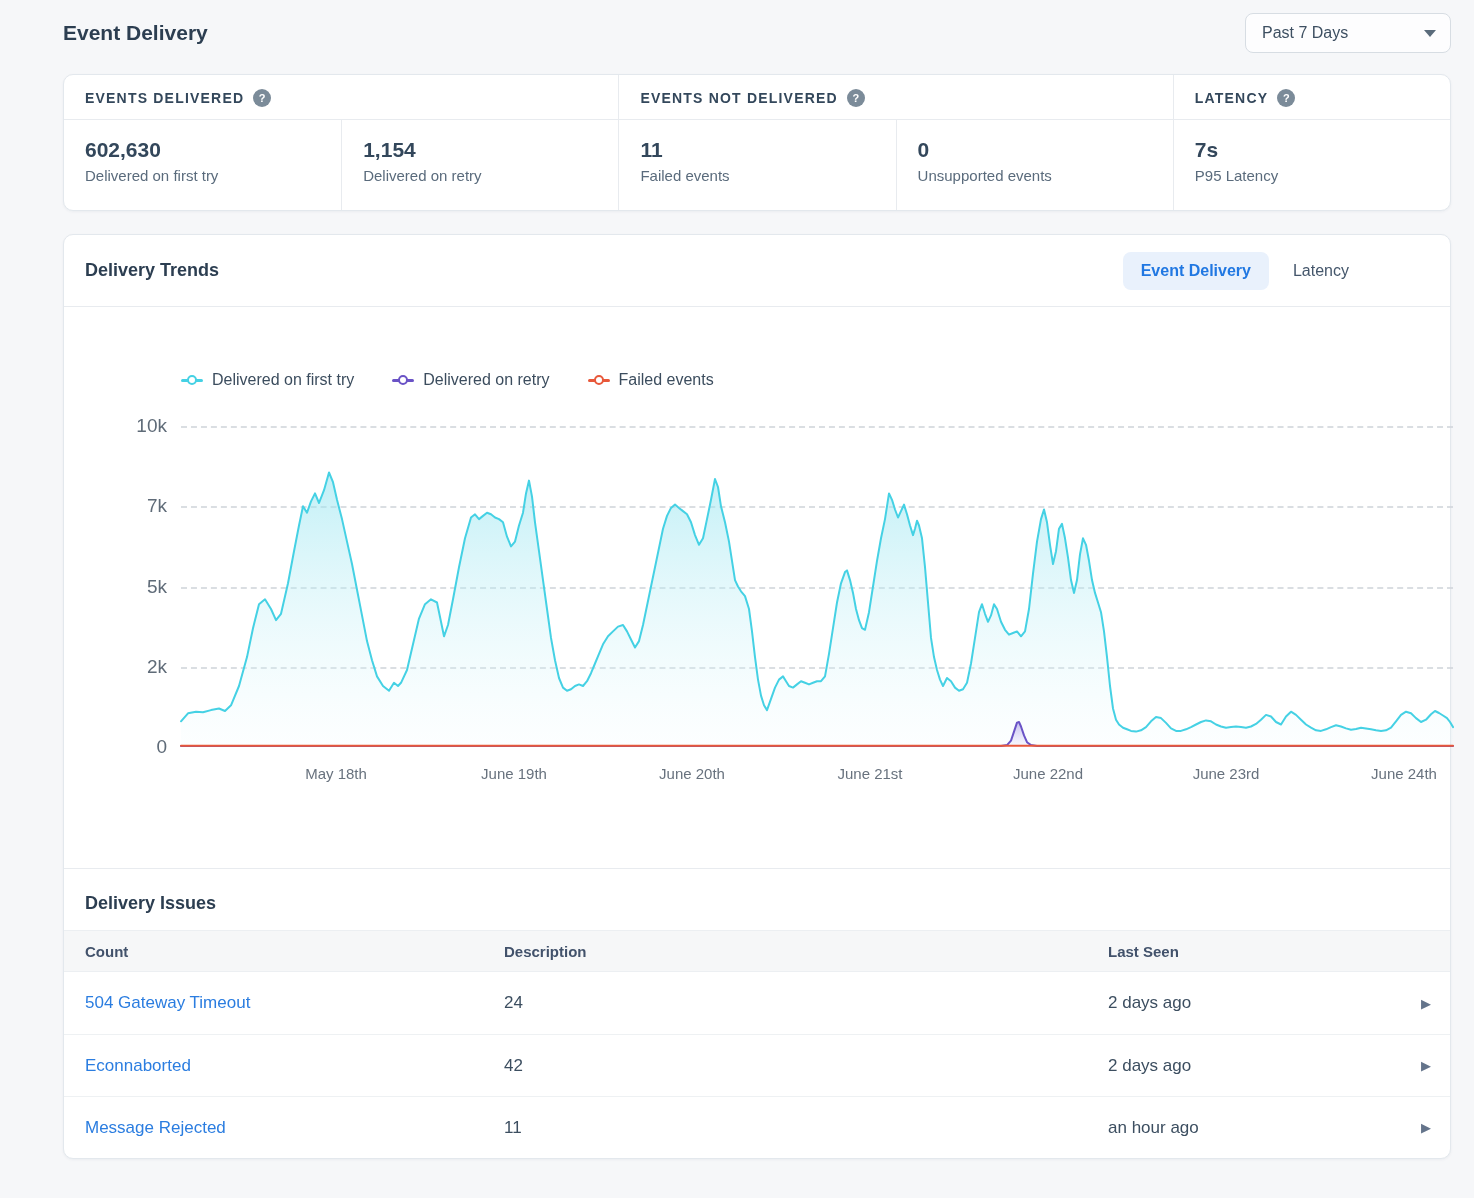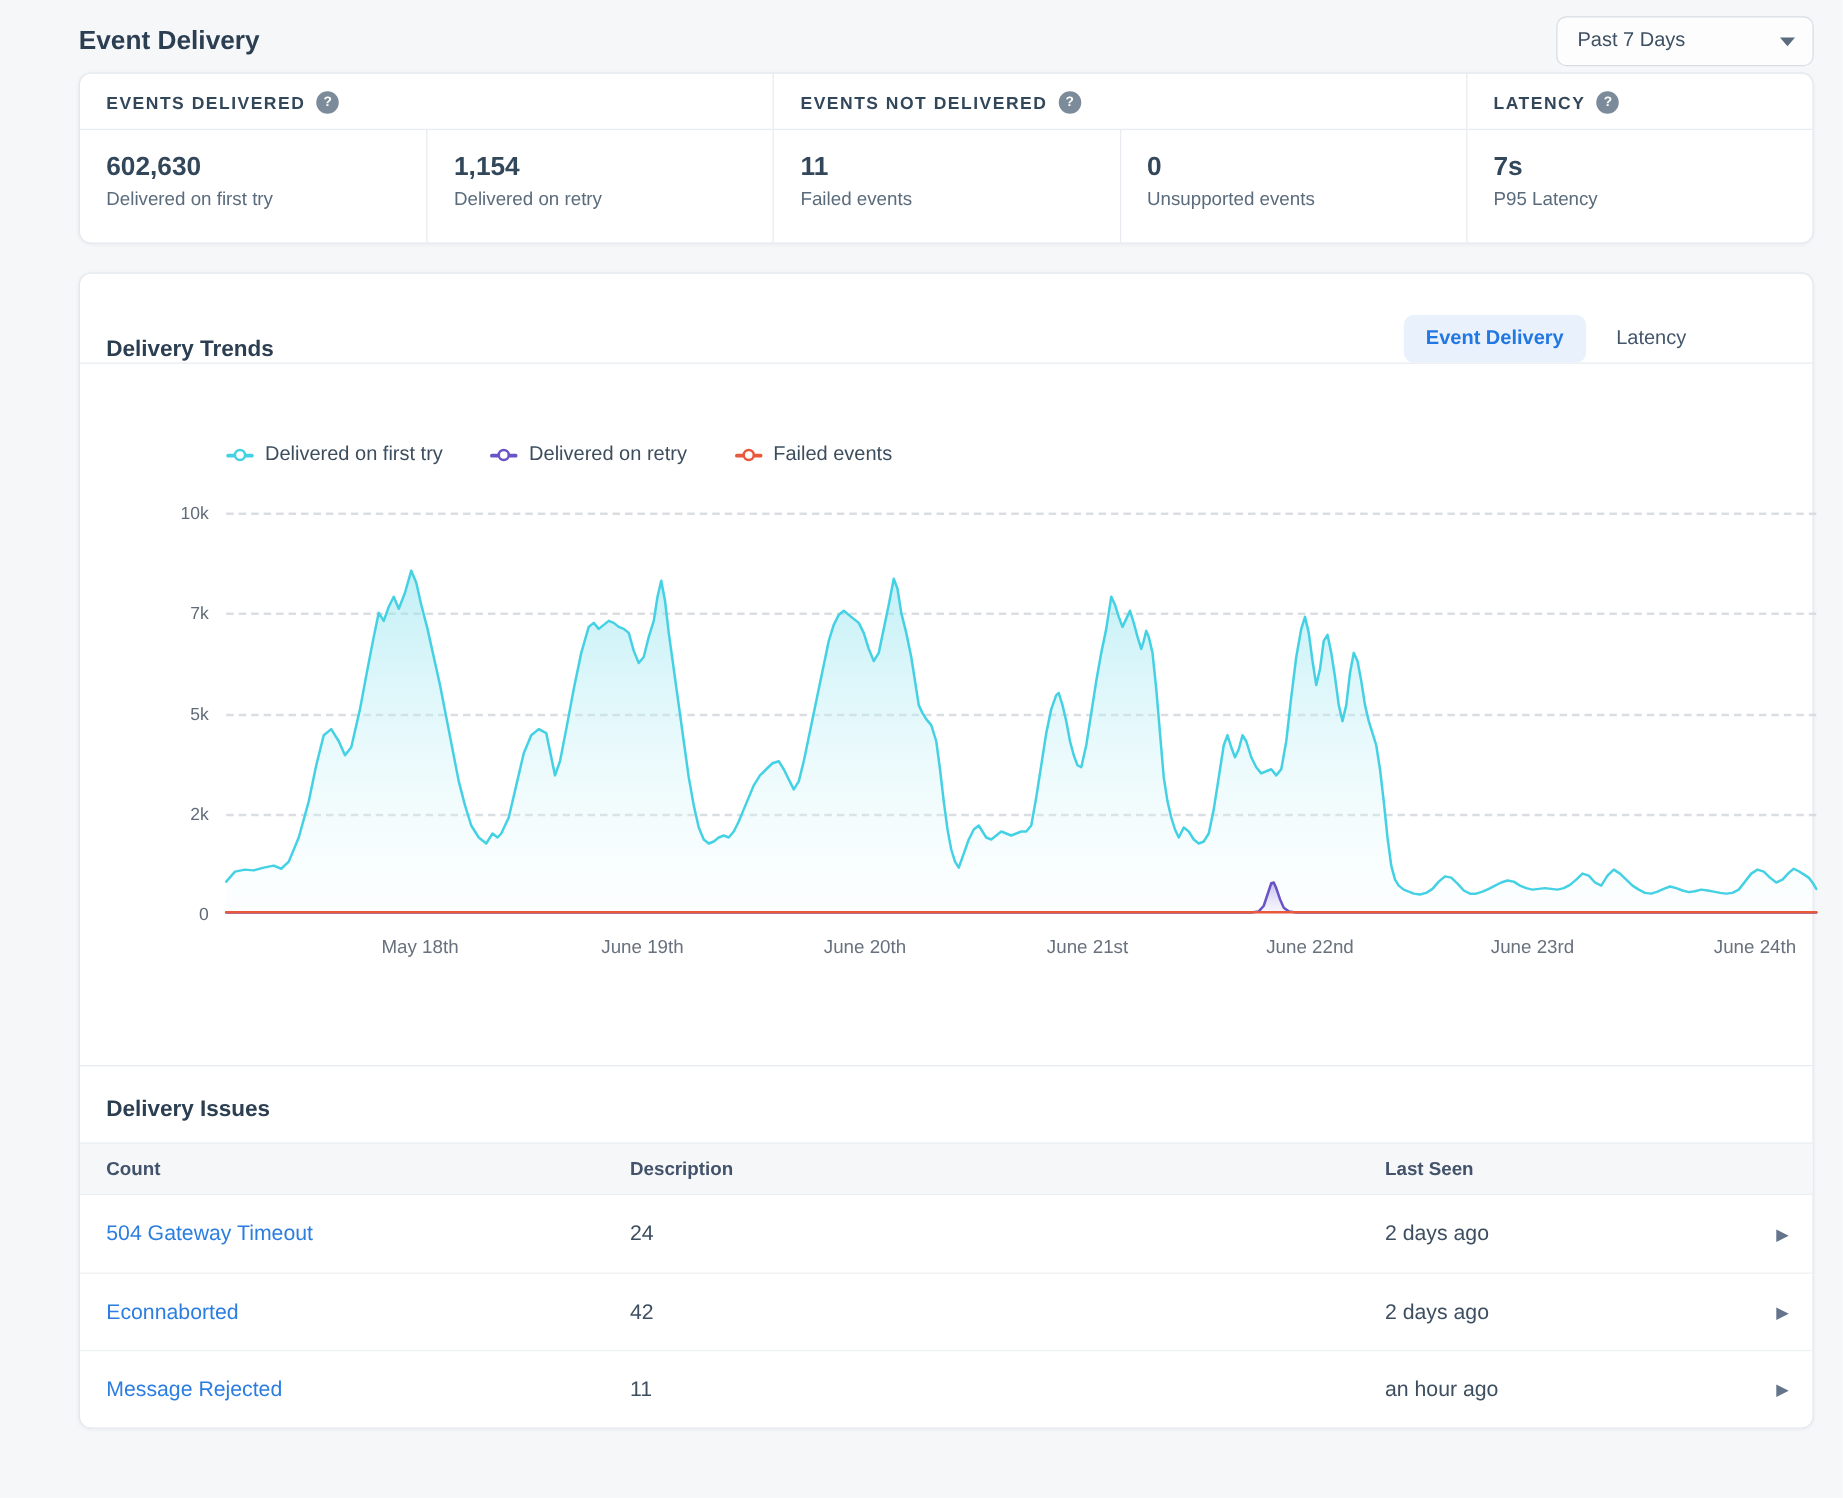--- a/index.html
+++ b/index.html
@@ -12,56 +12,56 @@
   .range-select { display:flex; align-items:center; justify-content:space-between; width:206px; height:40px;
     background:#fdfdfe; border:1px solid #d7dde3; border-radius:8px; padding:0 14px 0 16px; cursor:pointer; }
   .range-select .val { font-size:16px; color:#3d4f61; }
   .caret { width:0; height:0; border-left:6px solid transparent; border-right:6px solid transparent; border-top:7px solid #5a6b7b; }
 
   
   .card { background:#fff; border:1px solid #e3e8ed; border-radius:10px; margin:0 23px;
     box-shadow:0 1px 3px rgba(20,45,70,0.05); }
 
   
-  .stats-card { margin-top:0; }
+  .stats-card { margin-top:16px; }
   .stats-head { display:grid; grid-template-columns:2fr 2fr 1fr; border-bottom:1px solid #e8ebef; }
   .stats-head > div { padding:14px 21px 12px 21px; display:flex; align-items:center; gap:9px; }
   .stats-head > div + div { border-left:1px solid #e8ebef; }
   .group-label { font-size:14px; font-weight:bold; letter-spacing:1.2px; color:#33475b; }
   .help-icon { width:18px; height:18px; border-radius:50%; background:#7b8b99; color:#fff; font-size:11px; font-weight:bold;
     display:inline-flex; align-items:center; justify-content:center; cursor:pointer; }
   .stats-body { display:grid; grid-template-columns:1fr 1fr 1fr 1fr 1fr; }
   .stat-cell { padding:18px 21px 26px 21px; }
   .stat-cell + .stat-cell { border-left:1px solid #e8ebef; }
   .stat-value { font-size:21px; font-weight:bold; color:#33475b; }
   .stat-label { font-size:15px; color:#5a6b7c; margin-top:5px; }
 
   
   .main-card { margin-top:23px; }
-  .trends-head { display:flex; justify-content:space-between; align-items:flex-end; height:72px;
+  .trends-head { display:flex; justify-content:space-between; align-items:center; height:72px;
     padding:0 21px; border-bottom:1px solid #e8ebef; }
   .section-title { font-size:18px; font-weight:bold; color:#2c3e51; }
   .tabs { display:flex; align-items:center; gap:6px; margin-right:62px; }
   .tab { font-size:16px; padding:10px 18px; border-radius:8px; color:#44566b; cursor:pointer; }
   .tab.active { background:#e9f1fc; color:#2178e2; font-weight:bold; }
 
   
   .chart-section { padding:64px 0 0 0; }
   .legend { display:flex; gap:38px; margin-left:117px; align-items:center; }
   .legend-item { display:flex; align-items:center; gap:9px; cursor:pointer; }
   .legend-label { font-size:16px; color:#3c4d5e; }
   .lm { position:relative; width:22px; height:11px; display:inline-block; }
   .lm-line { position:absolute; top:4px; left:0; right:0; height:3px; border-radius:2px; background:currentColor; }
   .lm-dot { position:absolute; left:50%; top:50%; transform:translate(-50%,-50%); width:10px; height:10px;
     border-radius:50%; border:2.5px solid currentColor; background:#fff; }
   .s-cyan { color:#45d1e4; } .s-purple { color:#6a53c6; } .s-red { color:#e8583a; }
 
   .plot-area { position:relative; margin:37px 0 0 117px; width:1272px; height:321px; }
   .gridline { position:absolute; left:0; right:0; height:0; border-top:2px dashed #d2d6dc; opacity:.8; }
-  .ytick { position:absolute; right:calc(100% + 14px); transform:translateY(-50%); font-size:14px; color:#5f6b78; white-space:nowrap;margin-left:33px; }
+  .ytick { position:absolute; right:calc(100% + 14px); transform:translateY(-50%); font-size:19px; color:#5f6b78; white-space:nowrap;margin-left:33px; }
   .xtick { position:absolute; top:339px; transform:translateX(-50%); font-size:15px; color:#68727e; white-space:nowrap; }
   .chart-svg { position:absolute; inset:0; overflow:visible; }
   .xaxis-pad { height:121px; }
 
   .section-divider { border-top:1px solid #e8ebef; }
   .issues-head { padding:24px 21px 16px 21px; }
 
   
   .tbl-header { display:grid; grid-template-columns:419px 604px 1fr; background:#f6f7f8;
     border-top:1px solid #eceff2; border-bottom:1px solid #eceff2; height:42px; align-items:center; }

